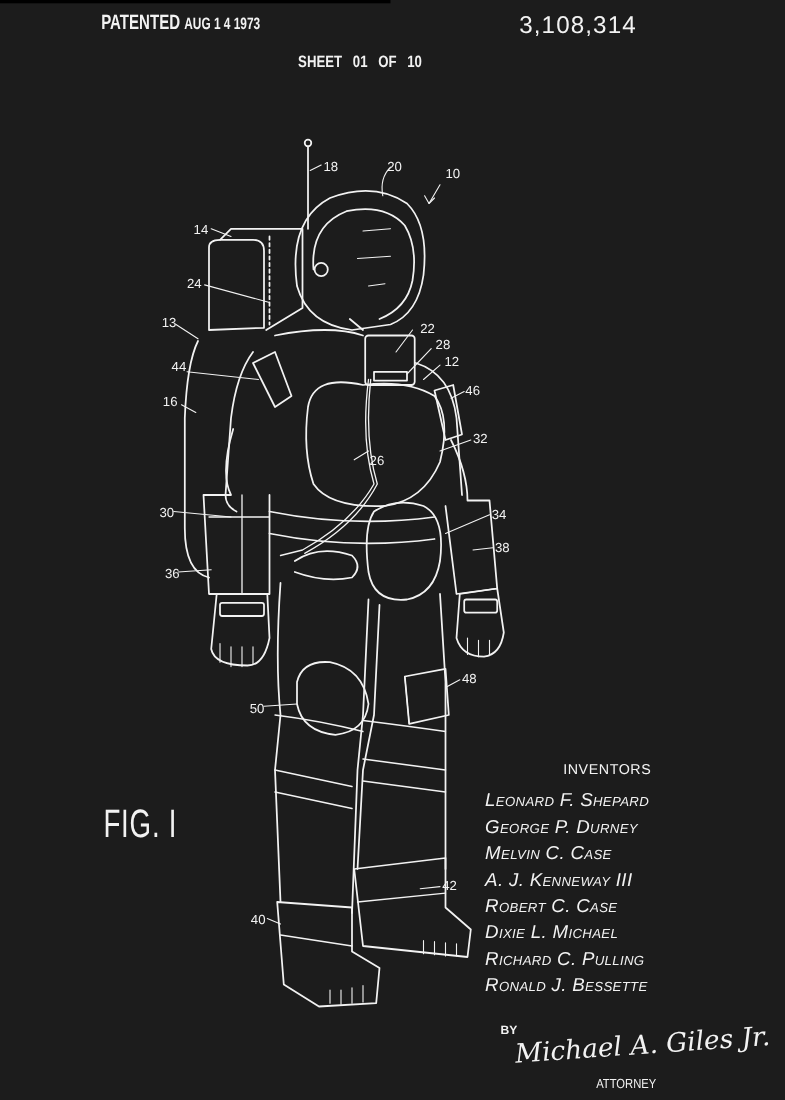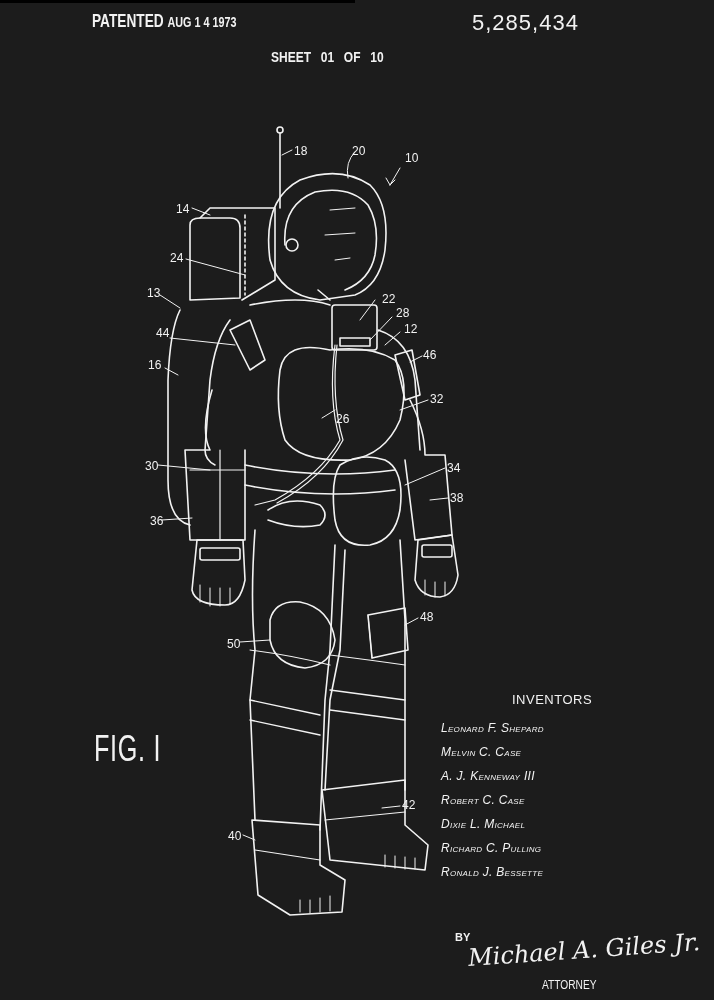--- a/index.html
+++ b/index.html
@@ -6,37 +6,37 @@
   body { width:714px; height:1000px; background:#1c1c1c; position:relative; overflow:hidden; font-family:"Liberation Sans", sans-serif; color:#f2f2f2; }
   .topband { position:absolute; left:0; top:0; width:355px; height:3px; background:#000; }
   .patented { position:absolute; left:92px; top:10px; font-family:"Liberation Sans", sans-serif; font-weight:bold; font-size:19px; transform:scaleX(0.72); transform-origin:left top; letter-spacing:0px; white-space:nowrap; }
   .patented .date { font-size:15px; font-weight:bold; }
   .patnum { position:absolute; left:472px; top:10px; font-family:"Liberation Sans", sans-serif; font-size:22px; letter-spacing:1px; }
   .sheet { position:absolute; left:271px; top:48px; font-size:15px; font-weight:bold; transform:scaleX(0.8); transform-origin:left top; white-space:nowrap; word-spacing:8px; }
   .fig { position:absolute; left:94px; top:728px; font-size:36px; transform:scaleX(0.7); transform-origin:left top; letter-spacing:1px; }
   .drawing { position:absolute; left:0; top:0; width:714px; height:1000px; }
   .inv-head { position:absolute; left:512px; top:692px; font-size:13px; letter-spacing:0.5px; }
   .inv-list { position:absolute; left:441px; top:716px; }
-  .inv-list .name { font-size:12px; font-style:italic; line-height:24px; font-variant:small-caps; white-space:nowrap; letter-spacing:0.3px; }
+  .inv-list .name { font-size:17px; font-style:italic; line-height:24px; font-variant:small-caps; white-space:nowrap; letter-spacing:0.3px; }
   .by { position:absolute; left:455px; top:931px; font-size:11px;font-weight:bold; }
   .sig { position:absolute; left:468px; top:936px; font-family:"DejaVu Serif", serif; font-style:italic; font-size:24px; transform:rotate(-4deg); white-space:nowrap; }
   .attorney { position:absolute; left:542px; top:978px; font-size:12px; transform:scaleX(0.85); transform-origin:left top; }
   .lbl { font-family:"Liberation Sans", sans-serif; font-size:12px; fill:#f2f2f2; }
 </style>
 </head>
 <body>
 
 <div class="topband"></div>
 
 <div class="patented">
   <span>PATENTED</span>
   <span class="date">AUG 1 4 1973</span>
 </div>
 
-<div class="patnum">5,285,434</div>
+<div class="patnum">3,108,314</div>
 
 <div class="sheet">
   <span>SHEET</span>
   <span>01</span>
   <span>OF</span>
   <span>10</span>
 </div>
 
 <svg class="drawing" viewBox="0 0 714 1000" fill="none" stroke="#f2f2f2" stroke-width="1.6" stroke-linecap="round" stroke-linejoin="round">
 
@@ -183,20 +183,21 @@
     <text class="lbl" x="402" y="809">42</text>
     <text class="lbl" x="228" y="840">40</text>
   </g>
 </svg>
 
 <div class="fig">FIG. I</div>
 
 <div class="inv-head">INVENTORS</div>
 <div class="inv-list">
   <div class="name">Leonard F. Shepard</div>
+  <div class="name">George P. Durney</div>
   <div class="name">Melvin C. Case</div>
   <div class="name">A. J. Kenneway III</div>
   <div class="name">Robert C. Case</div>
   <div class="name">Dixie L. Michael</div>
   <div class="name">Richard C. Pulling</div>
   <div class="name">Ronald J. Bessette</div>
 </div>
 
 <div class="by">BY</div>
 <div class="sig">Michael A. Giles Jr.</div>

